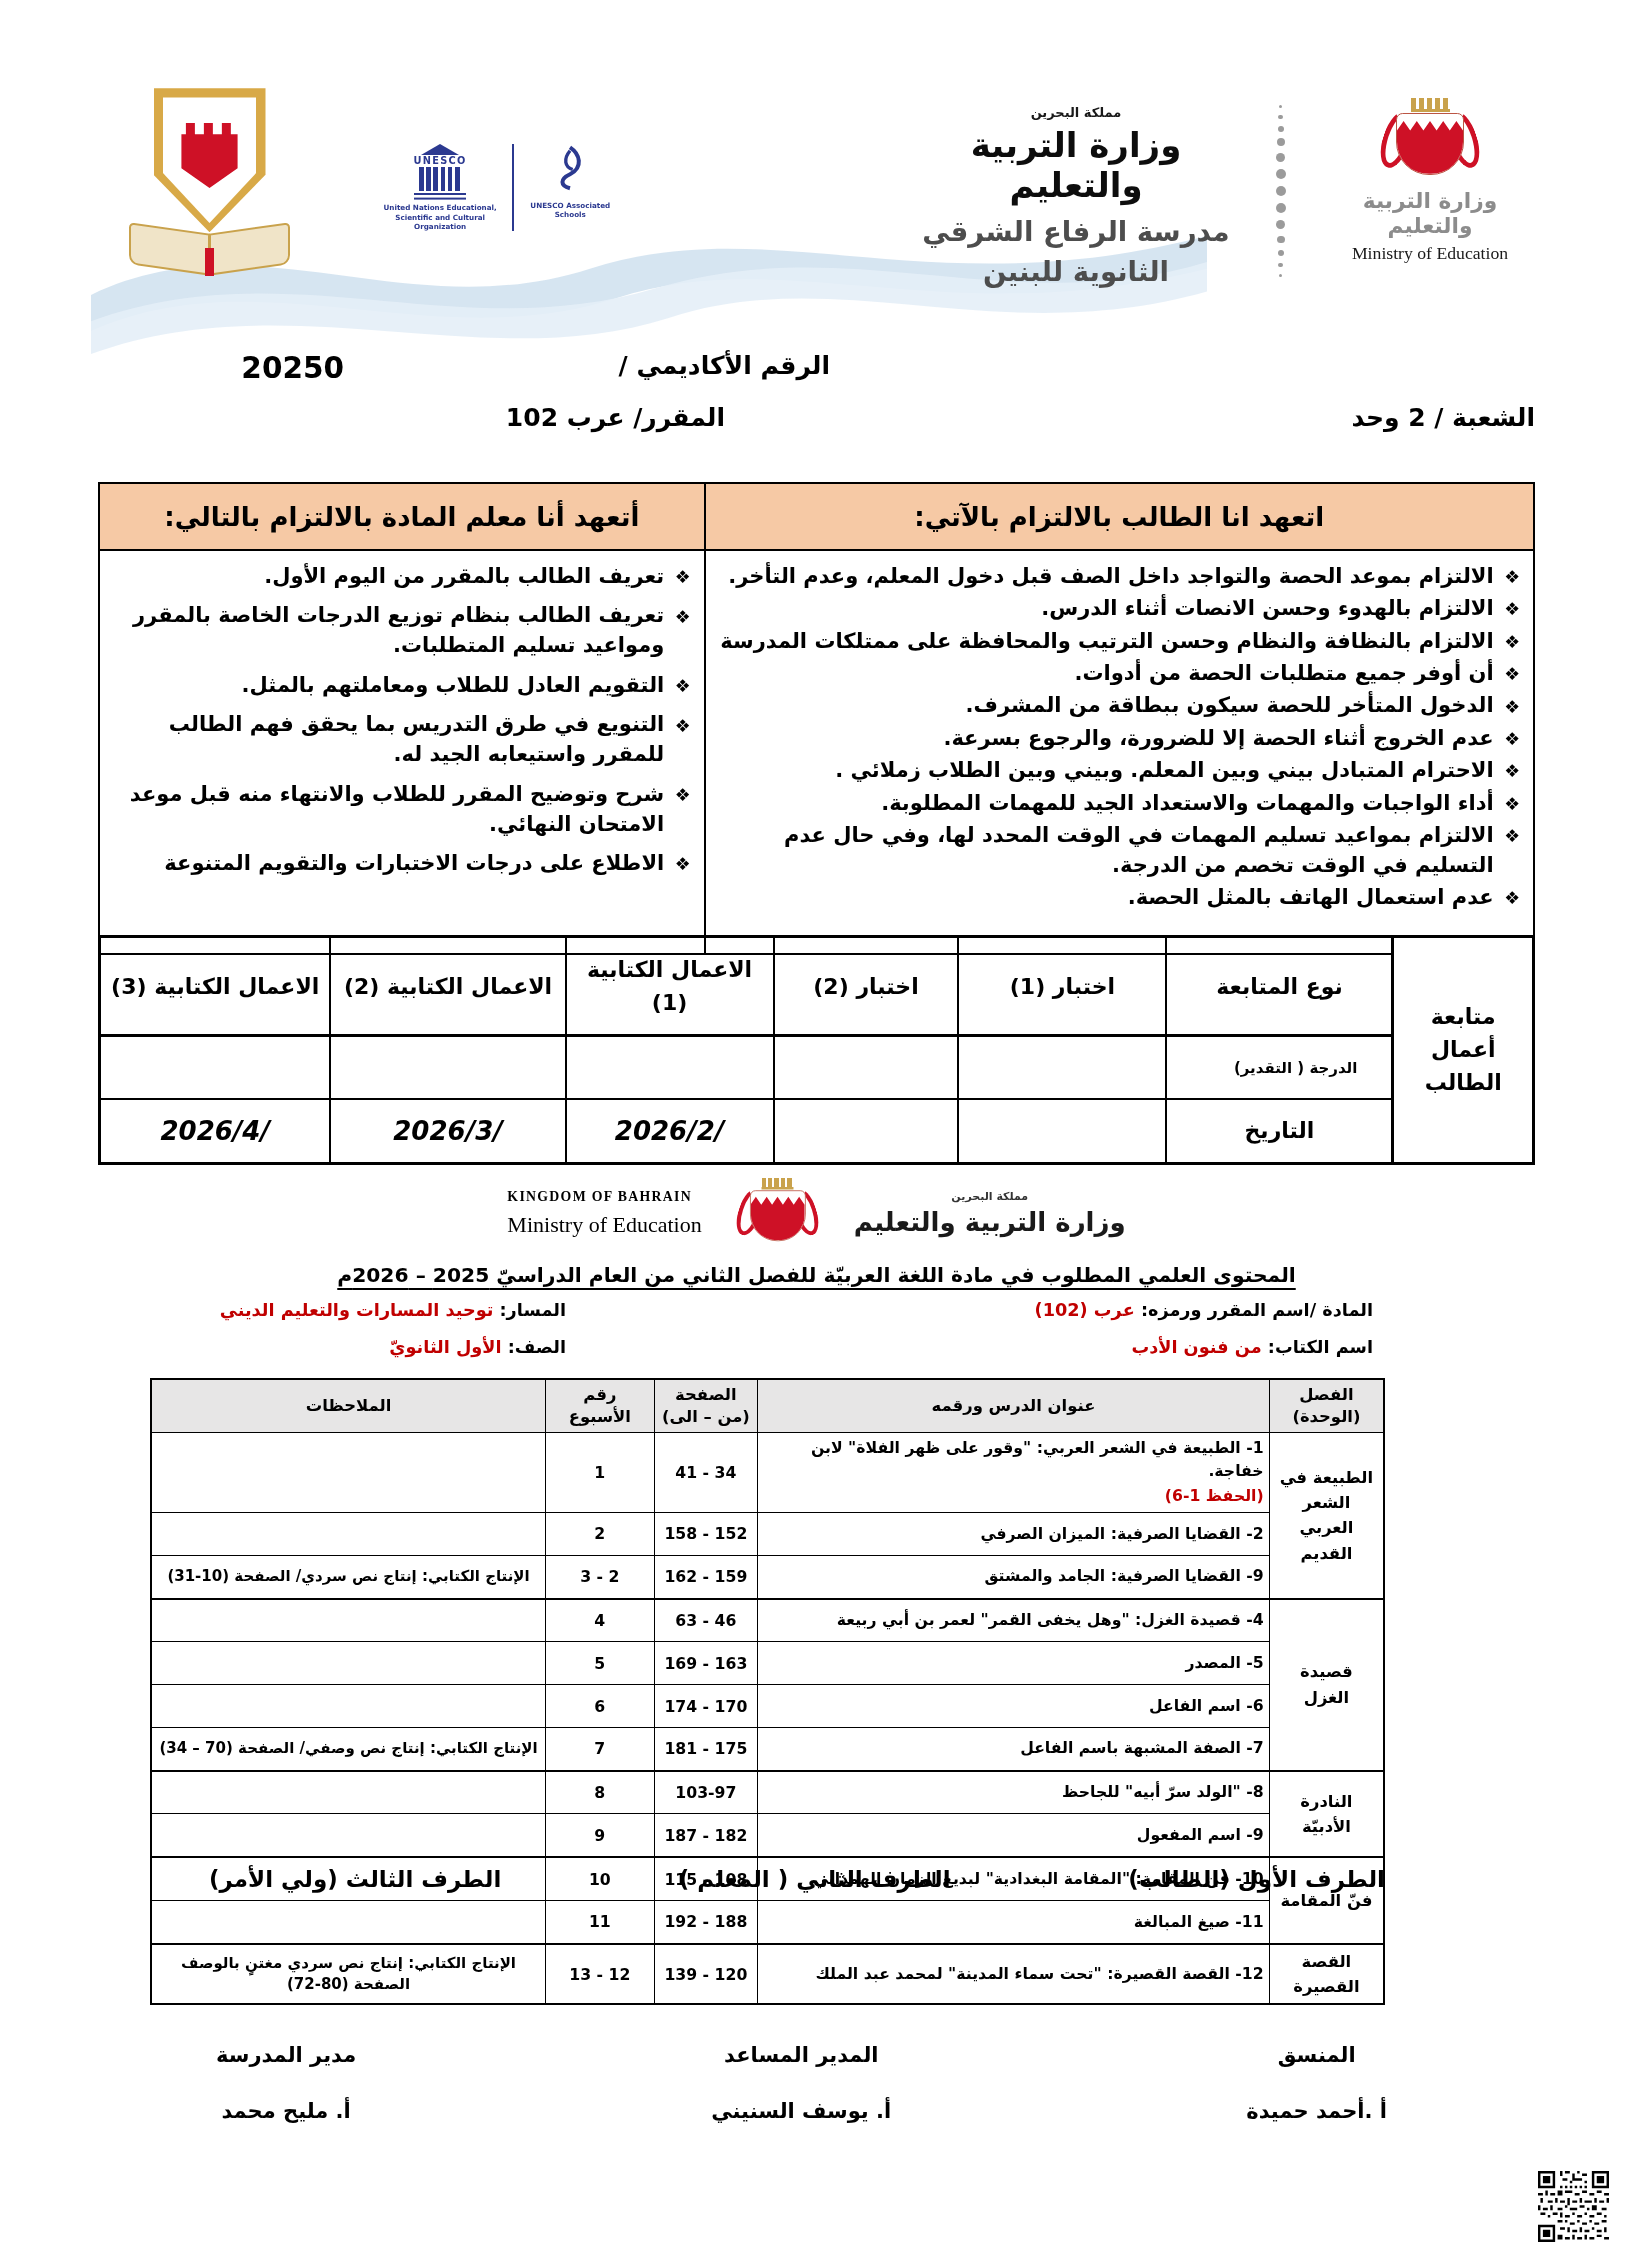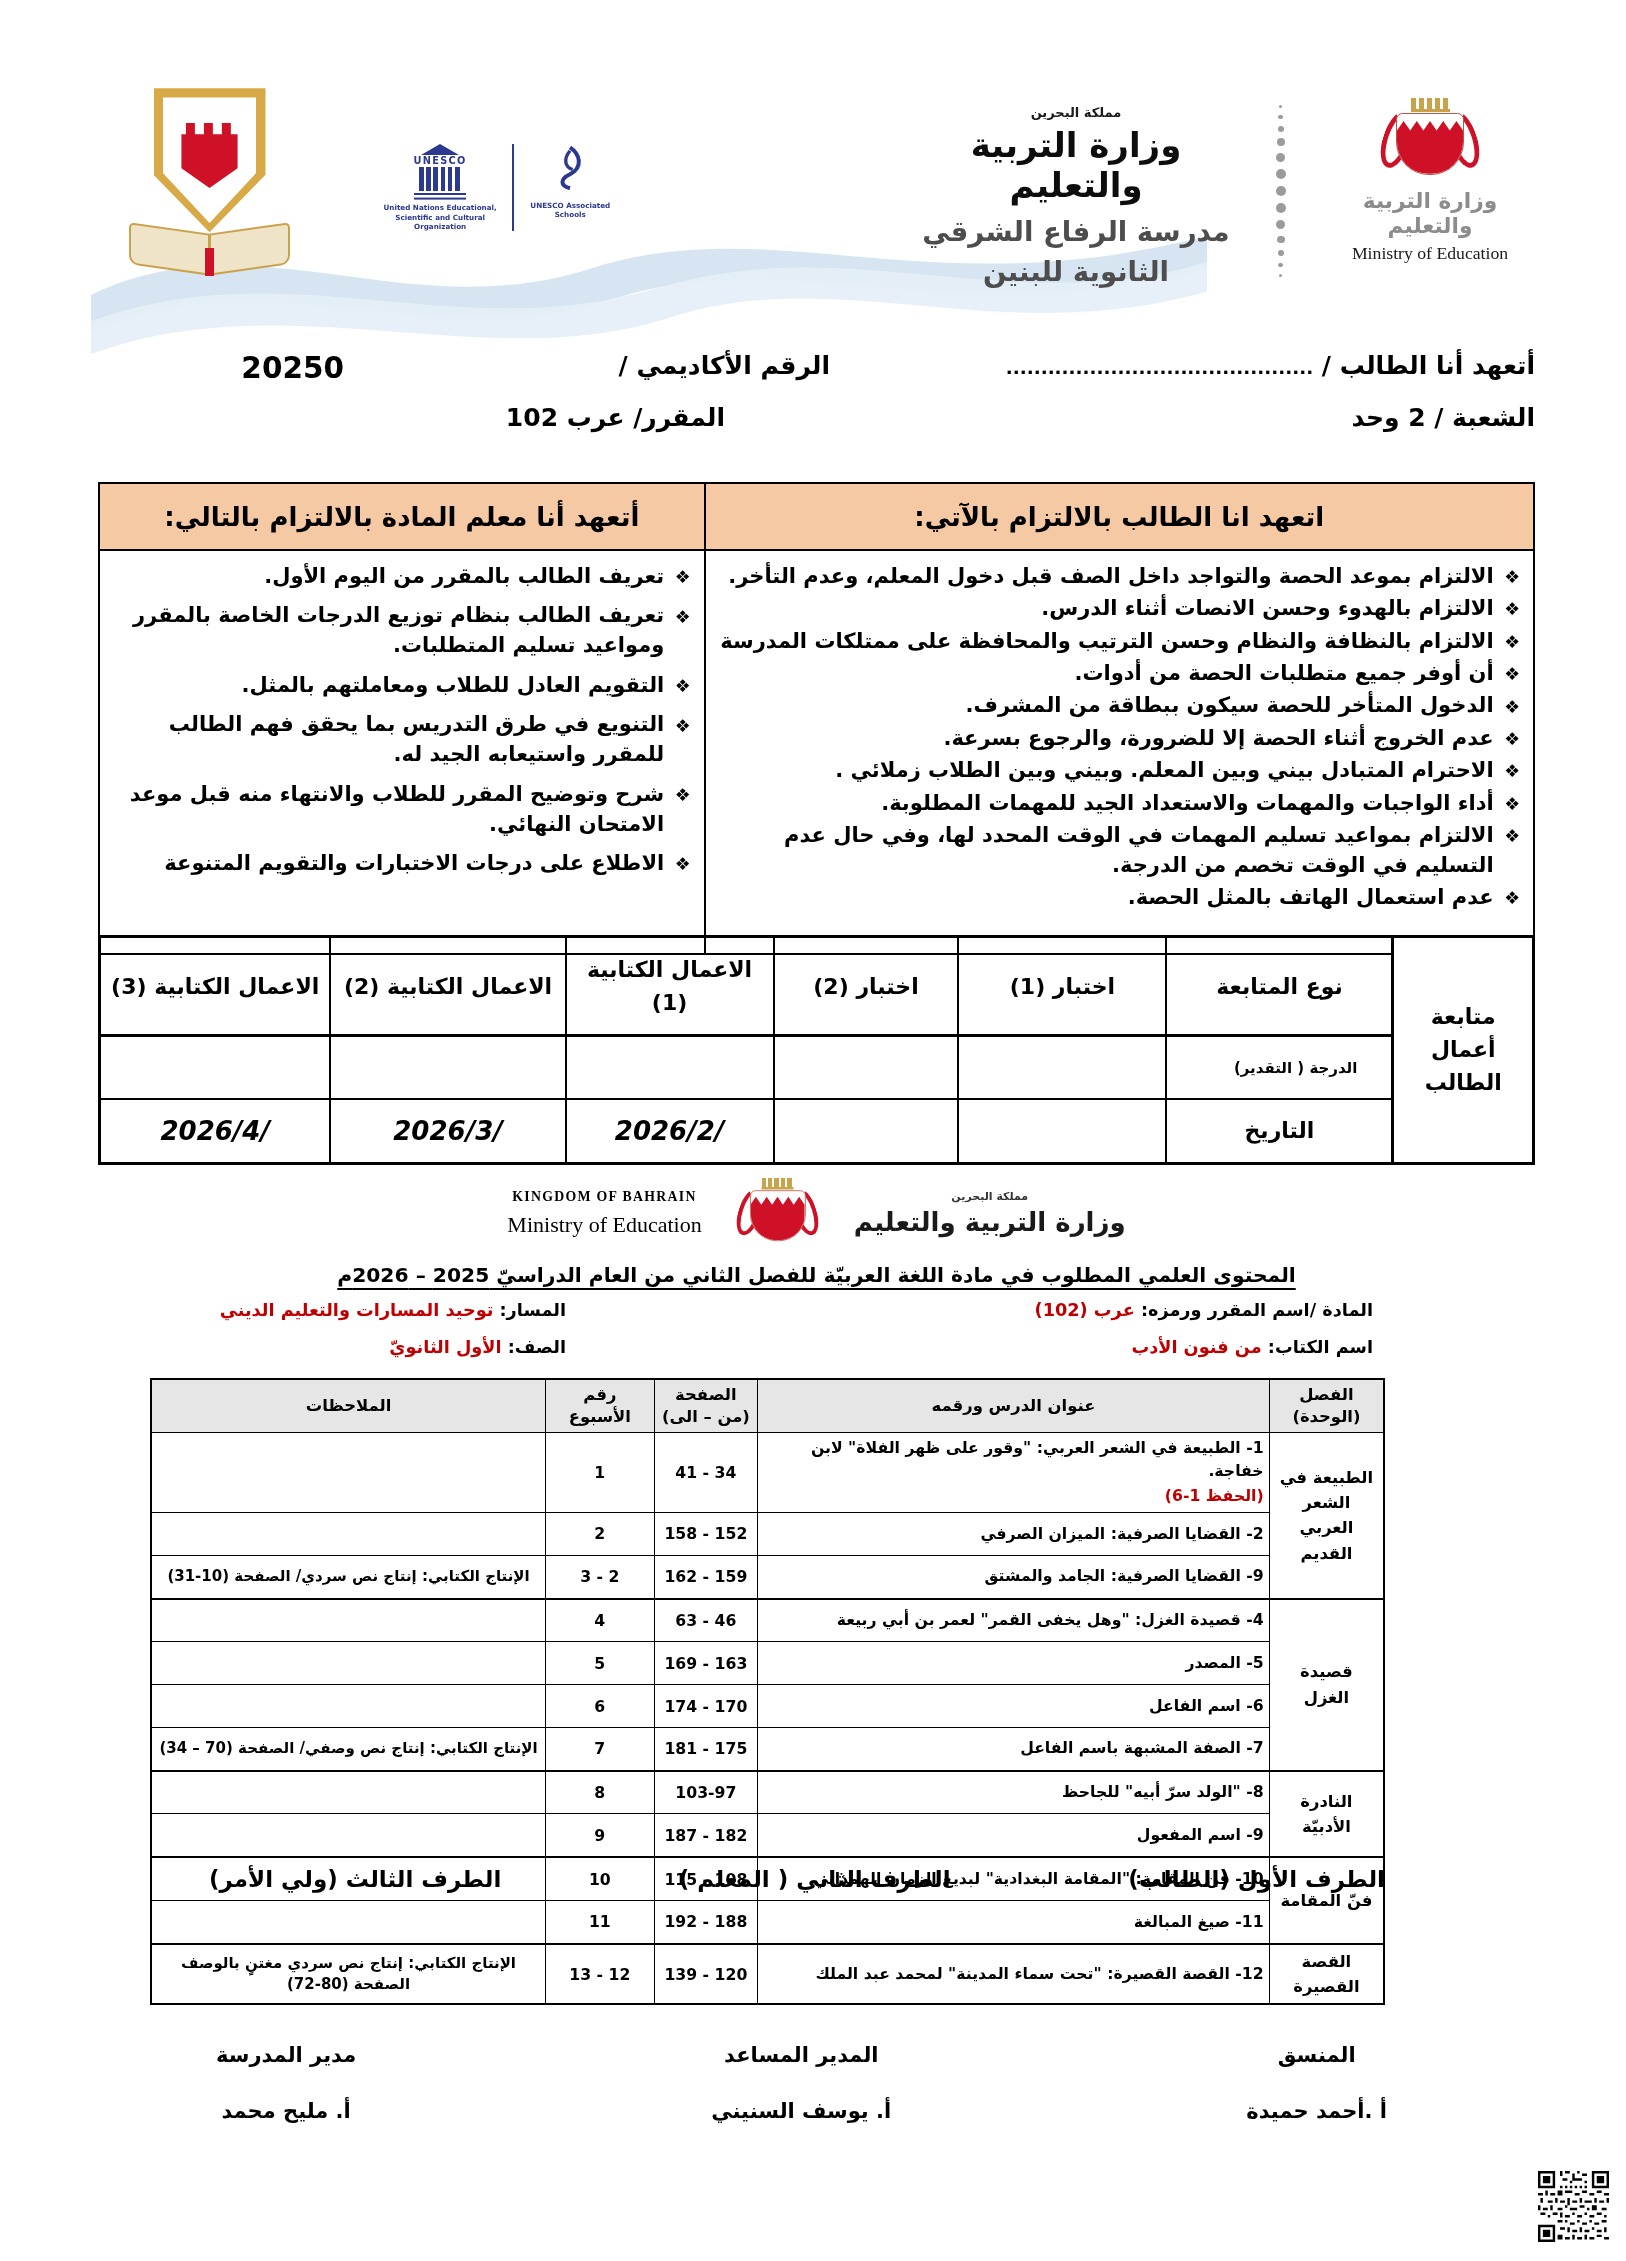--- a/index.html
+++ b/index.html
@@ -82,21 +82,21 @@
   .tt-head td{height:91px;font-size:22px;line-height:1.5;border-bottom:3.3px solid #000;}
   .tt-grade td{height:56px;font-size:15px;padding-left:35px;}
   .tt-date td{height:56px;font-size:22px;border-top:2.6px solid #000;}
   .tt-side{font-size:23.6px;line-height:1.7;border-left:3.3px solid #000 !important;background:#fff;}
   .num{direction:ltr;unicode-bidi:isolate;}
   .date-val{direction:ltr;unicode-bidi:isolate;font-style:italic;font-size:26px;font-weight:bold;}
 
   
   .section2{position:absolute;top:1178px;left:98px;width:1437px;}
   .moe-header{display:flex;justify-content:center;align-items:center;gap:23.6px;direction:ltr;}
-  .moe-en{text-align:center;}
+  .moe-en{text-align:left;}
   .moe-kingdom{font-family:"Liberation Serif",serif;font-size:13.8px;font-weight:bold;letter-spacing:1.3px;}
   .moe-ministry{font-family:"Liberation Serif",serif;font-size:22px;margin-top:6.6px;}
   .moe-crest .bh-crest{transform:scale(0.82);transform-origin:center top;height:71px;}
   .moe-ar{text-align:center;direction:rtl;}
   .moe-ar-small{font-size:11px;font-weight:bold;color:#333;}
   .moe-ar-callig{font-size:26px;font-weight:bold;color:#1a1a1a;margin-top:3.9px;}
 
   .doc-title{margin-top:14.4px;text-align:center;direction:rtl;font-size:20.3px;font-weight:bold;
              text-decoration:underline;text-underline-offset:5.9px;}
   .s2-inner{position:relative;margin:13px 150px 0 52px;direction:rtl;}
@@ -197,24 +197,20 @@
             <div class="bh-red"></div>
           </div>
       </div>
       <div class="mb-callig">وزارة التربية والتعليم</div>
       <div class="mb-label">Ministry of Education</div>
     </div>
   </div>
 
   <div class="student-info">
     <div class="si-row">
-      <span class="si-pledge">
-        <span>أتعهد أنا الطالب /</span>
-        <span class="si-dots">............................................</span>
-      </span>
       <span class="si-acad">الرقم الأكاديمي /</span>
       <span class="si-acadval">20250</span>
     </div>
     <div class="si-row">
       <span class="si-sec">الشعبة /  2 وحد</span>
       <span class="si-course">المقرر/ عرب 102</span>
     </div>
   </div>
 
   <table class="pledge-table">

